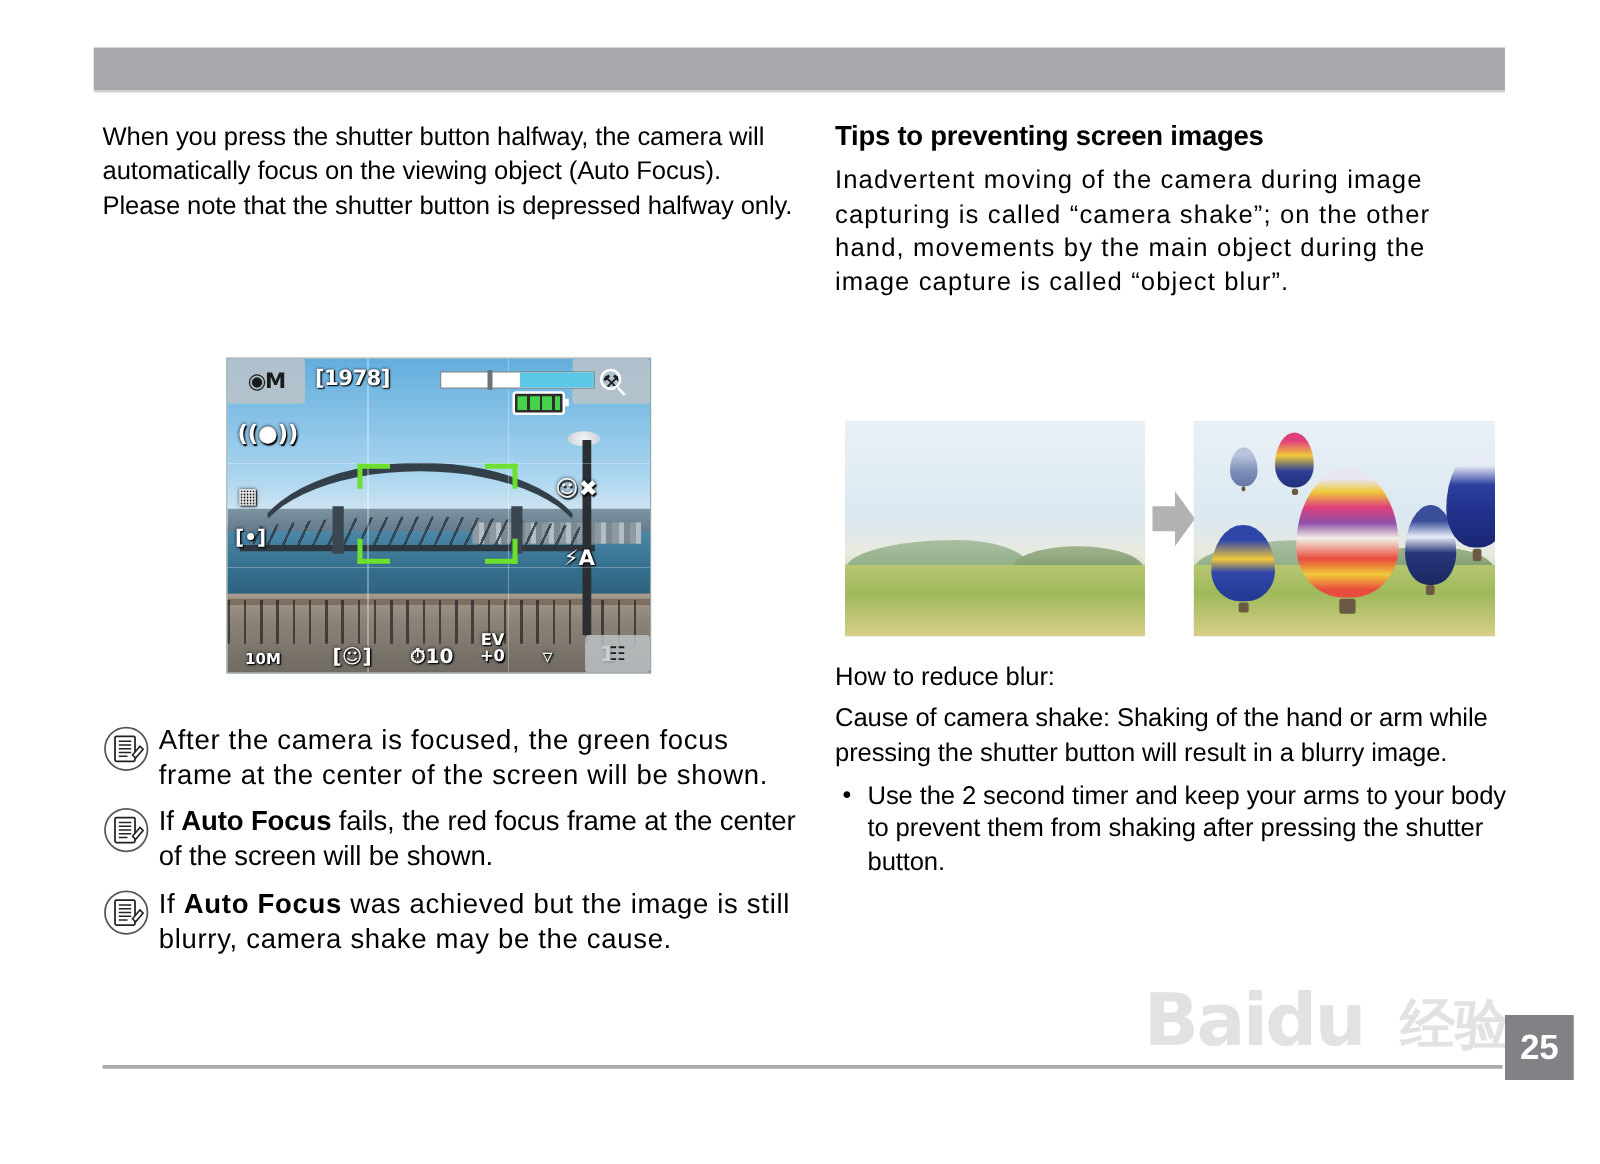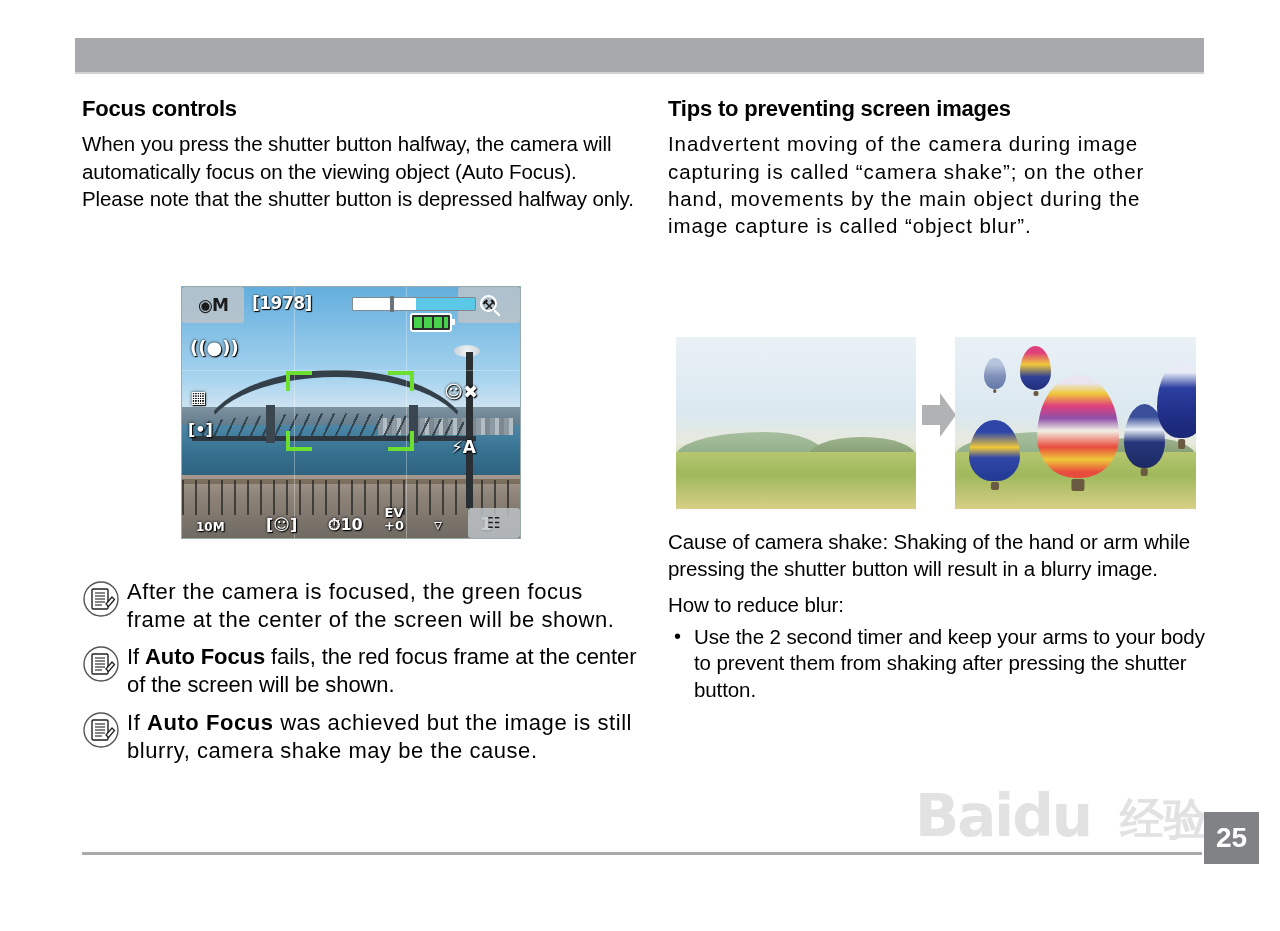--- a/index.html
+++ b/index.html
@@ -177,21 +177,20 @@
   .wm .wm3{position:absolute;left:22px;top:66px;font-size:27px;color:#dcdcdc;letter-spacing:1px;}
 </style>
 </head>
 <body>
 
 <div class="page">
 
   <div class="header-bar"></div>
 
   <div class="col col-left">
-    <h2 class="sec-title">Focus controls</h2>
     <p class="body">When you press the shutter button halfway, the camera will automatically focus on the viewing object (Auto Focus). Please note that the shutter button is depressed halfway only.</p>
   </div>
 
   <div class="lcd-wrap">
     <div class="lcd">
       <div class="sky"></div>
       <div class="hills"></div>
       <div class="water2"></div>
       <div class="cityline"></div>
       <div class="bridge">
@@ -340,22 +339,22 @@
         <div class="balloon" style="left:70%;top:39%;width:17%;height:37%;background:linear-gradient(#3a4f9a 20%,#e9eef7 40%,#26367a 60%,#1b2a63 100%);"></div>
         <div class="balloon" style="left:84%;top:14%;width:20%;height:45%;background:linear-gradient(#e6ebf5 15%,#2c3fa0 35%,#21308a 65%,#1a2775 100%);"></div>
         <div class="balloon" style="left:6%;top:48%;width:21%;height:36%;background:linear-gradient(#2f46a8 20%,#f0c93a 45%,#2f46a8 62%,#233a92 100%);"></div>
         <div class="balloon" style="left:27%;top:5%;width:13%;height:26%;background:linear-gradient(#e0407c 15%,#f0c93a 42%,#2e3f95 70%,#222f7c 100%);"></div>
         <div class="balloon" style="left:12%;top:12%;width:9%;height:18%;background:linear-gradient(#b8c4dd 20%,#7e8fb8 60%,#6578a8 100%);"></div>
       </div>
     </div>
   </div>
 
   <div style="position:absolute;left:668px;top:528px;width:540px;">
+    <p class="body" style="margin-bottom:6px">How to reduce blur:</p>
     <p class="body" style="margin-bottom:8px">Cause of camera shake: Shaking of the hand or arm while pressing the shutter button will result in a blurry image.</p>
-    <p class="body" style="margin-bottom:6px">How to reduce blur:</p>
     <ul class="bullets">
       <li>Use the 2 second timer and keep your arms to your body to prevent them from shaking after pressing the shutter button.</li>
     </ul>
   </div>
 
   <div class="wm">
     <div class="wm1">Baidu</div>
     <div class="wm2">经验</div>
   </div>
 

